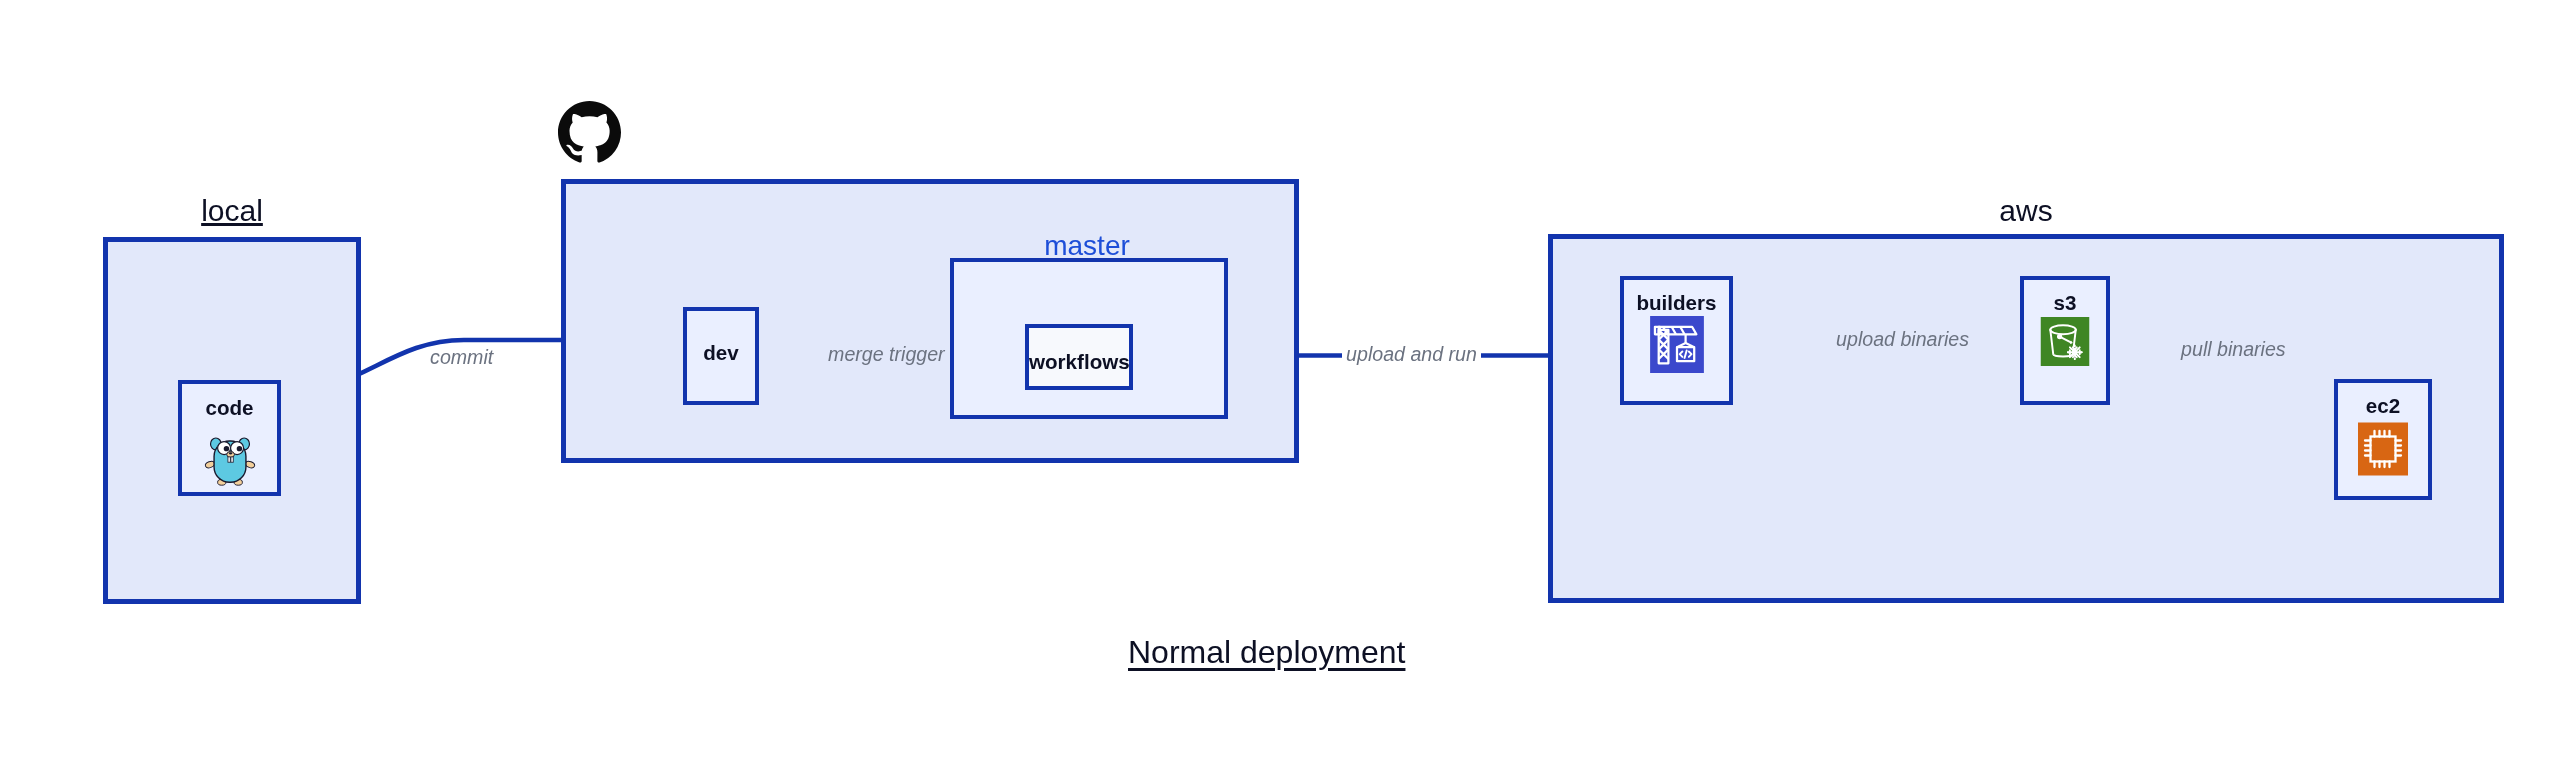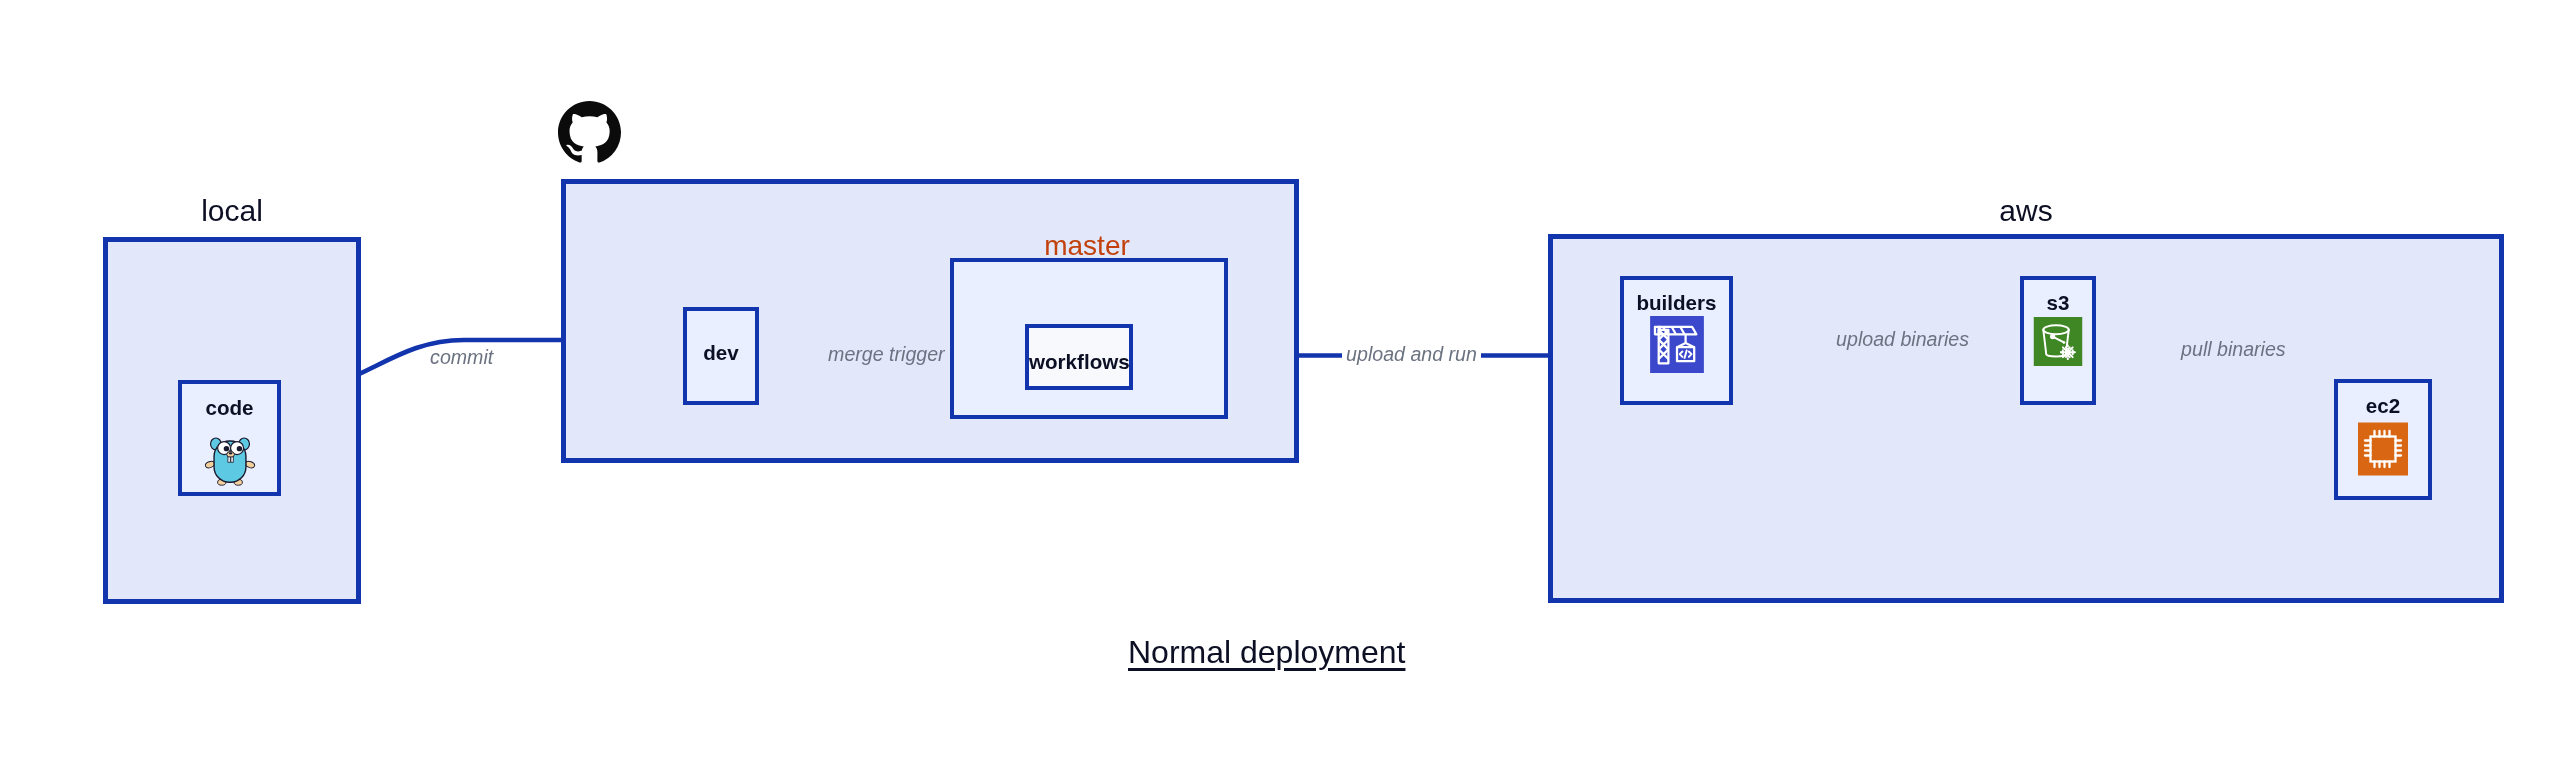--- a/index.html
+++ b/index.html
@@ -40,21 +40,21 @@
 
   
   .sub-box {
     position: absolute;
     box-sizing: border-box;
     background: #eaefff;
     border: 4.6px solid #1234ad;
   }
   .sub-label {
     position: absolute;
-    color: #c2410c;
+    color: #1d4ed8;
     font-size: 28px;
     line-height: 1;
     white-space: nowrap;
   }
 
   
   .node {
     position: absolute;
     box-sizing: border-box;
     background: #eaefff;
@@ -129,21 +129,21 @@
 
     <path d="M 1390 690 L 1990 690" fill="none" stroke="#1234ad" stroke-width="9" marker-end="url(#arrowhead)"></path>
 
     <path d="M 2240 690 L 3140 690" fill="none" stroke="#1234ad" stroke-width="9" marker-end="url(#arrowhead)"></path>
 
     <path d="M 3410 660 L 3920 660" fill="none" stroke="#1234ad" stroke-width="9" marker-end="url(#arrowhead)"></path>
 
     <path d="M 4080 660 C 4230 660 4250 700 4330 760 C 4400 812 4460 790 4530 795" fill="none" stroke="#1234ad" stroke-width="9" marker-end="url(#arrowhead)"></path>
   </svg>
 
-  <div class="group-label" style="left:103px; top:196px; width:258px; text-align:center;">local</div>
+  <div class="group-label" style="left:103px; top:196px; width:258px; text-align:center;text-decoration:underline;">local</div>
 
   <div class="group-box" style="left:103px; top:237px; width:258px; height:367px;"></div>
 
   <div class="node" style="left:178px; top:380px; width:103px; height:116px;">
     <div class="node-title" style="top:14.4px;">code</div>
     <div class="node-icon" style="top:44px; width:59px; height:59px;">
       <svg viewBox="0 0 100 100" width="59" height="59" xmlns="http://www.w3.org/2000/svg">
 
         <ellipse cx="26" cy="27" rx="9" ry="10" fill="#5dc9e2" stroke="#1a1a2e" stroke-width="2"></ellipse>
         <ellipse cx="74" cy="27" rx="9" ry="10" fill="#5dc9e2" stroke="#1a1a2e" stroke-width="2"></ellipse>
@@ -224,21 +224,21 @@
         </g>
         <g fill="none" stroke="#ffffff" stroke-width="3.6" stroke-linecap="round" stroke-linejoin="round">
           <path d="M60 66 L55 71 L60 76"></path>
           <path d="M72 66 L77 71 L72 76"></path>
           <path d="M68 64 L64 78"></path>
         </g>
       </svg>
     </div>
   </div>
 
-  <div class="node" style="left:2020px; top:276px; width:76px; height:129px;">
+  <div class="node" style="left:2020px; top:276px; width:90px; height:129px;">
     <div class="node-title" style="top:13.4px;">s3</div>
     <div class="node-icon" style="top:37px; width:49px; height:49px;">
       <svg viewBox="0 0 100 100" width="49" height="49" xmlns="http://www.w3.org/2000/svg">
         <rect x="0" y="0" width="100" height="100" fill="#3f8624"></rect>
         <g fill="none" stroke="#ffffff" stroke-width="4" stroke-linecap="round" stroke-linejoin="round">
           <ellipse cx="46" cy="26" rx="26" ry="9"></ellipse>
           <path d="M20 26 L26 76 C27 82 65 82 66 76 L72 26"></path>
           <path d="M39 40 L62 52"></path>
           <circle cx="39" cy="40" r="3.4" fill="#ffffff"></circle>
           <path d="M62 48 L66 53 L60 55 Z" fill="#ffffff" stroke="none"></path>

